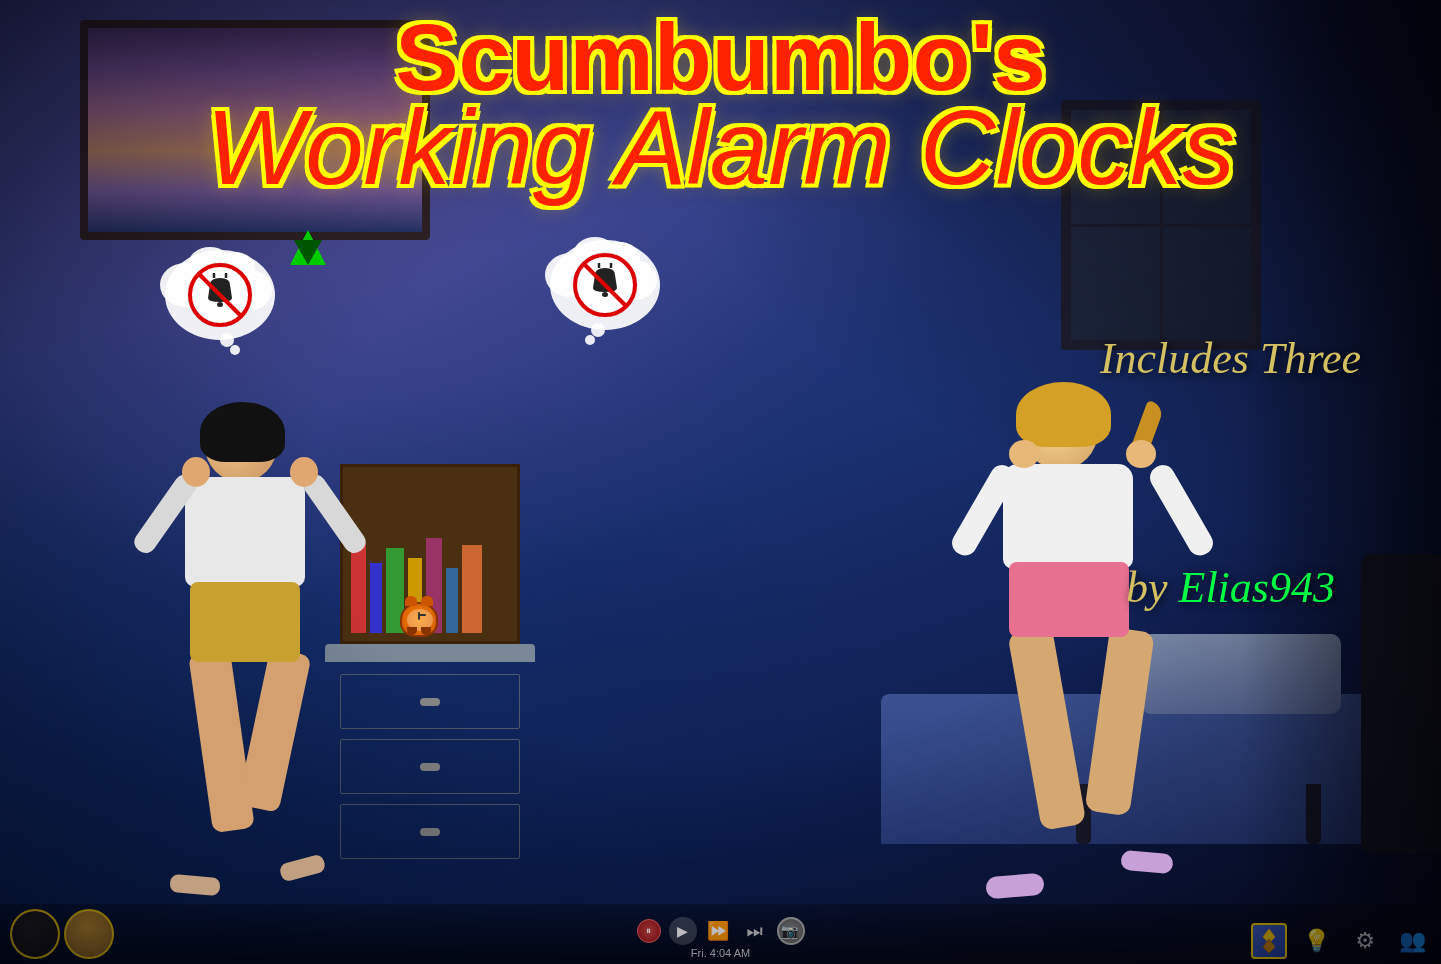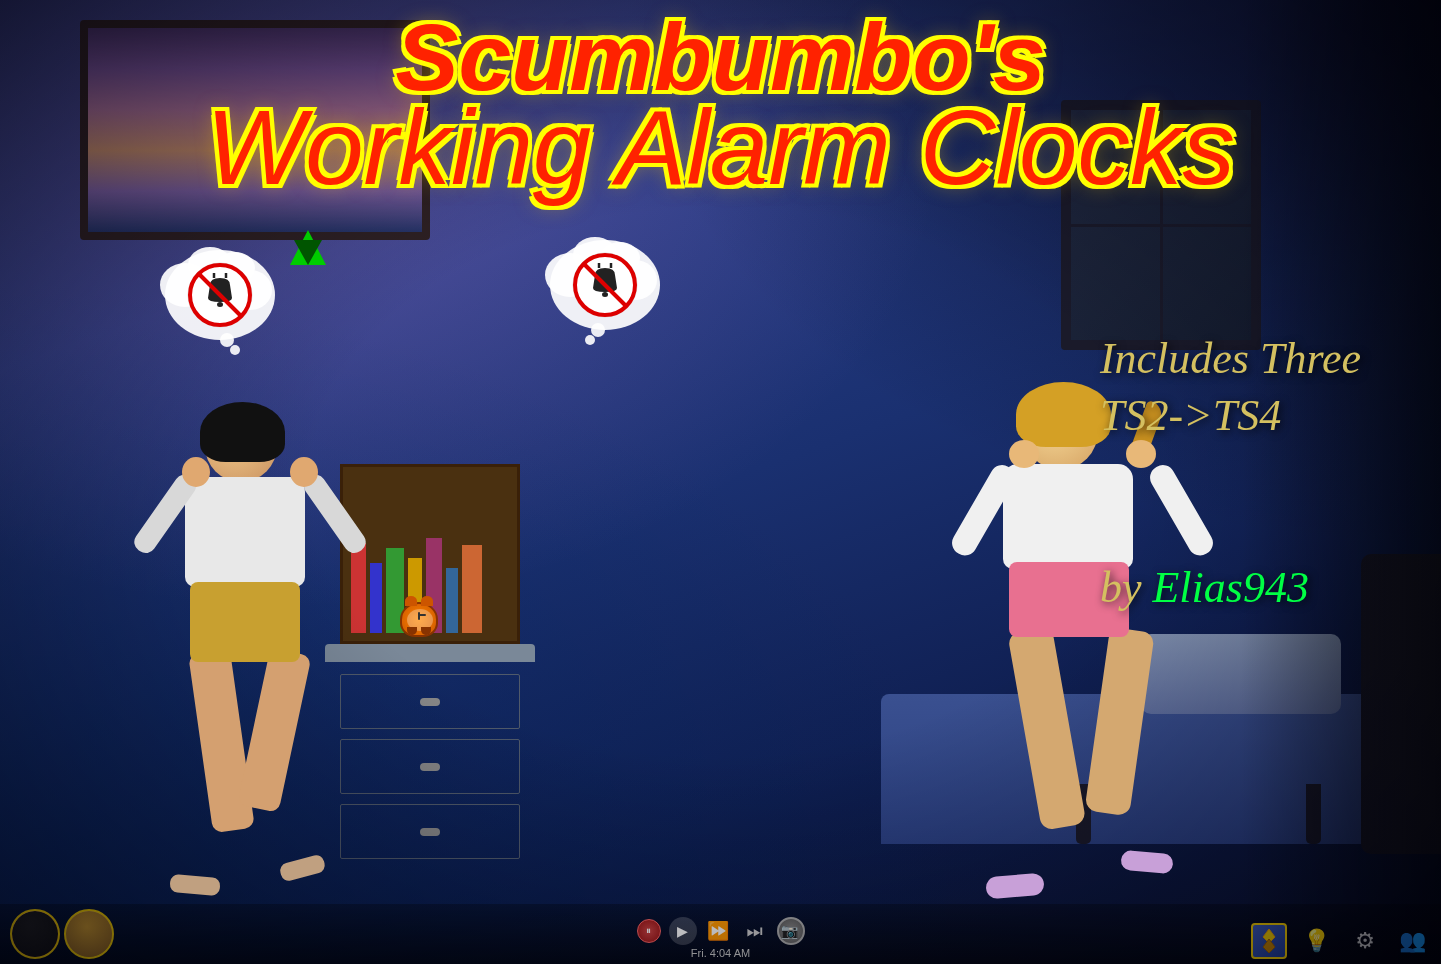--- a/index.html
+++ b/index.html
@@ -319,21 +319,20 @@
       left: 0;
       right: 0;
       text-align: center;
       z-index: 10;
       pointer-events: none;
     }
     .title-line1 {
       font-family: 'Arial Black', Impact, sans-serif;
       font-size: 95px;
       font-weight: 900;
-      font-style: italic;
       color: #ff2200;
       text-shadow:
         -4px -4px 0 #ffff00,
         4px -4px 0 #ffff00,
         -4px 4px 0 #ffff00,
         4px 4px 0 #ffff00,
         0 0 20px rgba(255,200,0,0.5);
       line-height: 1;
     }
     .title-line2 {
@@ -350,21 +349,21 @@
         0 0 20px rgba(255,200,0,0.5);
       line-height: 1;
       margin-top: -10px;
     }
 
     
     .subtitle-container {
       position: absolute;
       right: 80px;
       top: 330px;
-      text-align: left;
+      text-align: center;
       z-index: 10;
       pointer-events: none;
     }
     .subtitle-text {
       font-family: 'Times New Roman', Georgia, serif;
       font-size: 44px;
       font-style: italic;
       color: #d4c060;
       line-height: 1.3;
       text-shadow: 2px 2px 8px rgba(0,0,0,0.8);
@@ -646,21 +645,21 @@
   <div class="vignette"></div>
 
   <div class="main-title">
     <div class="title-line1">Scumbumbo's</div>
     <div class="title-line2">Working Alarm Clocks</div>
   </div>
 
   <div class="subtitle-container">
     <div class="subtitle-text">
       <span>Includes Three</span><br>
-      <span>TS2-&gt;TS4</span><br>
+      <br>
       <br>
       <br>
       <span>by </span><span class="author-name">Elias943</span>
     </div>
   </div>
 
   <div class="bottom-bar">
 
     <div class="sim-portraits">
       <div class="sim-portrait sim-portrait-1">

